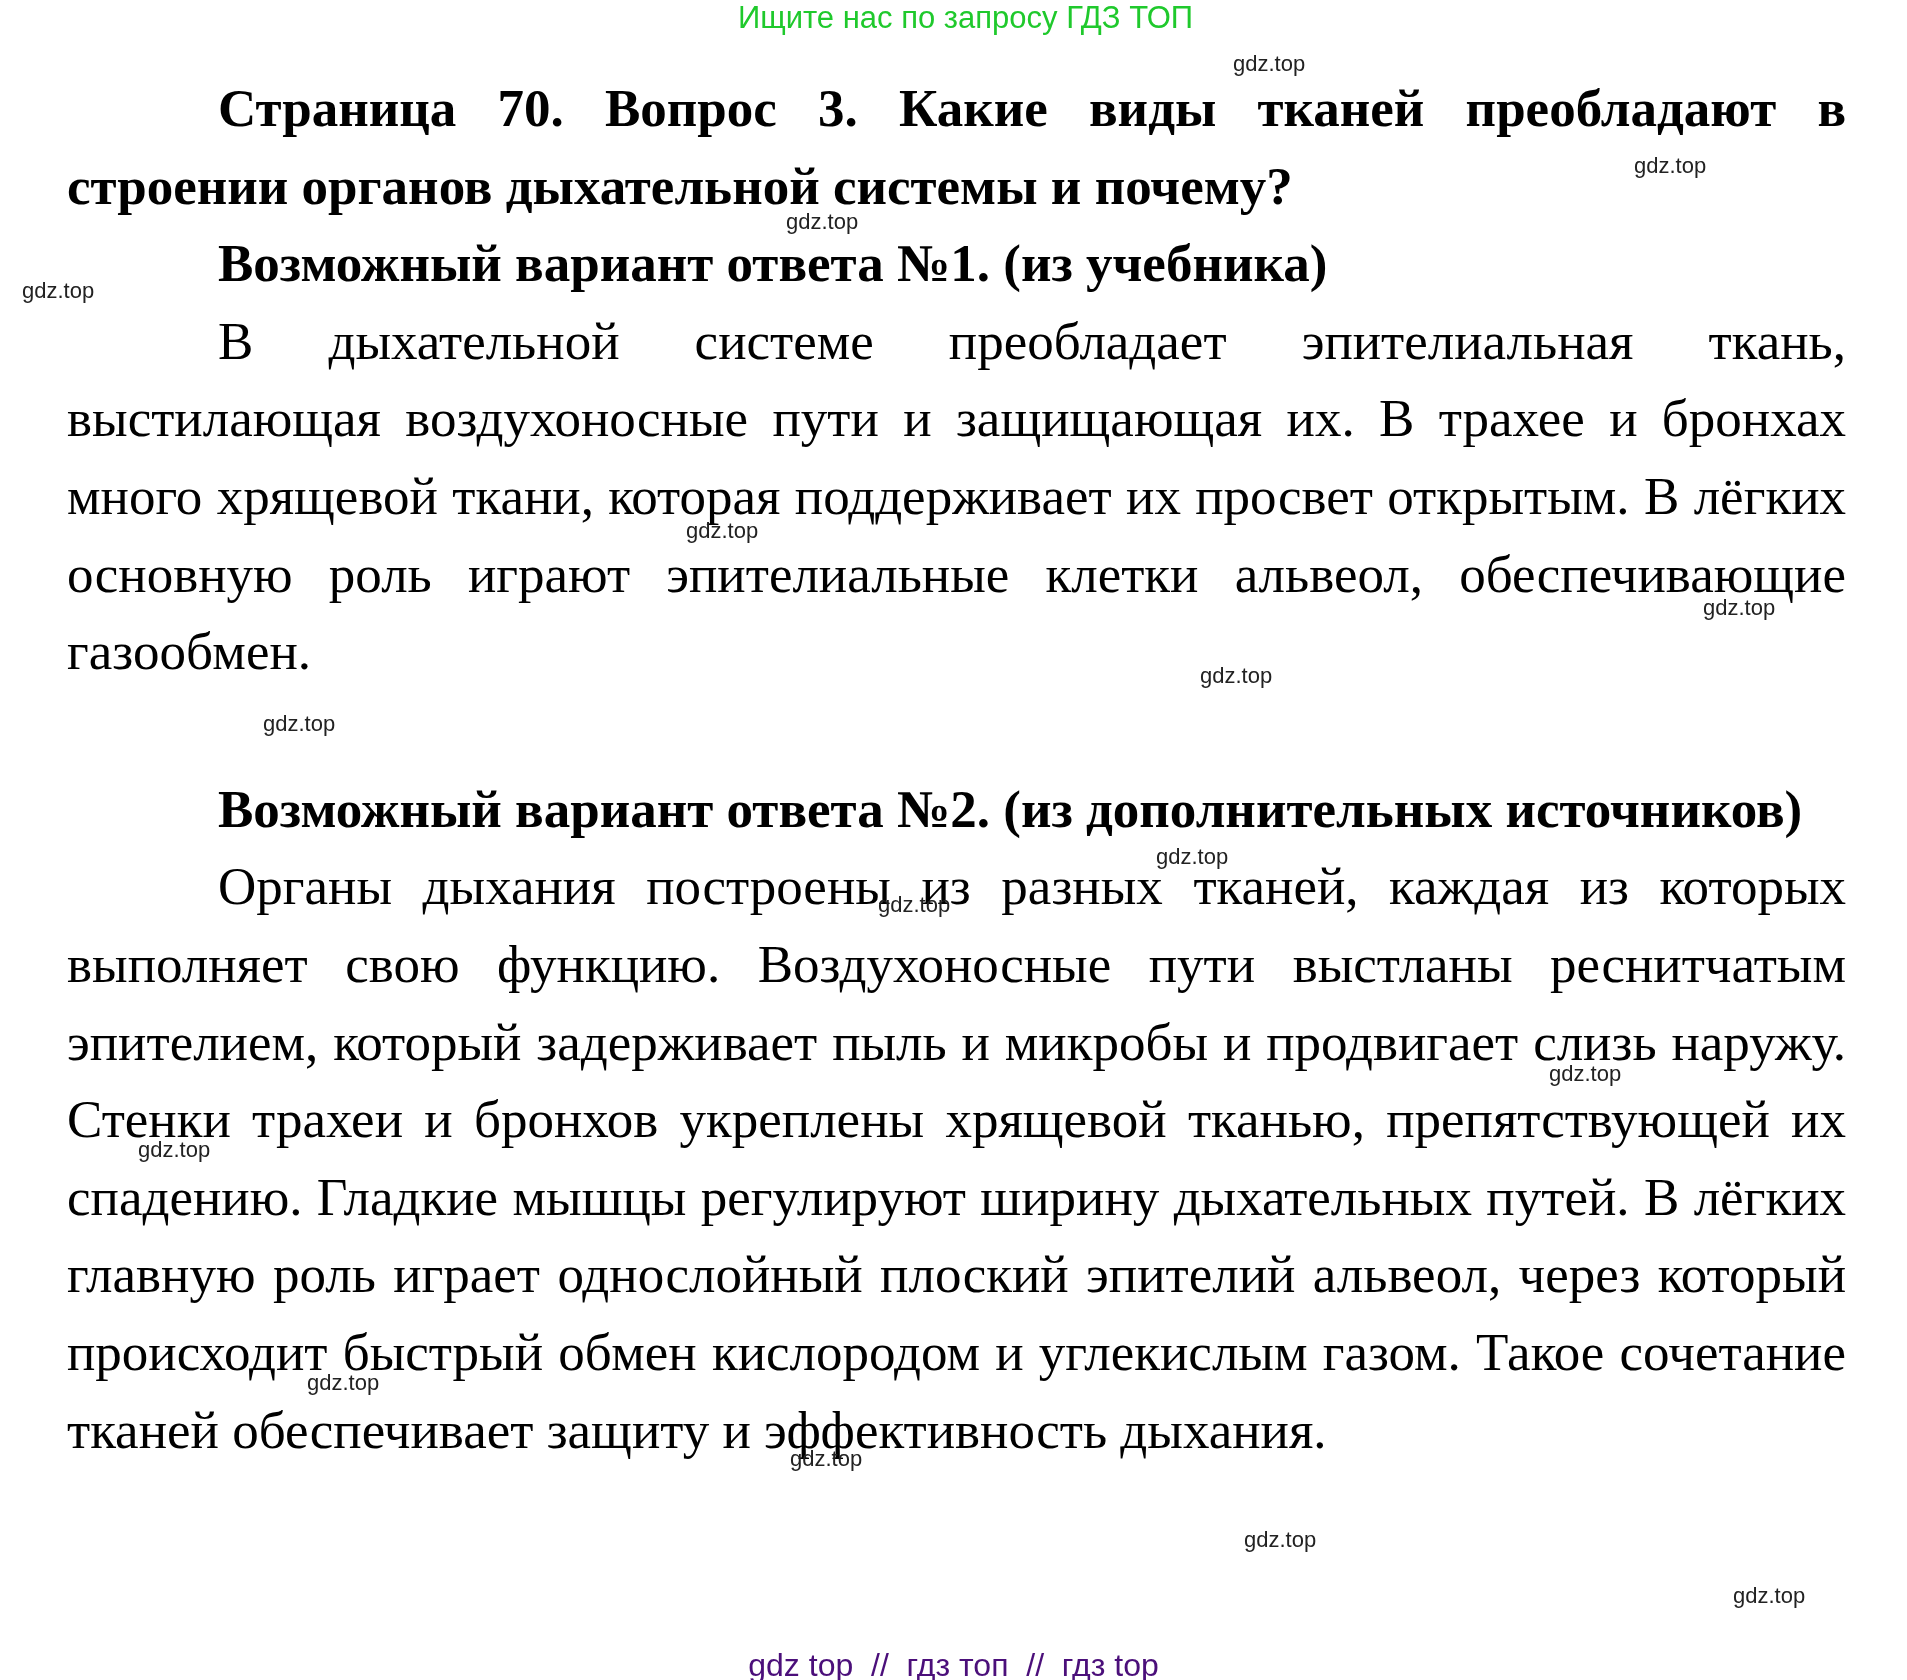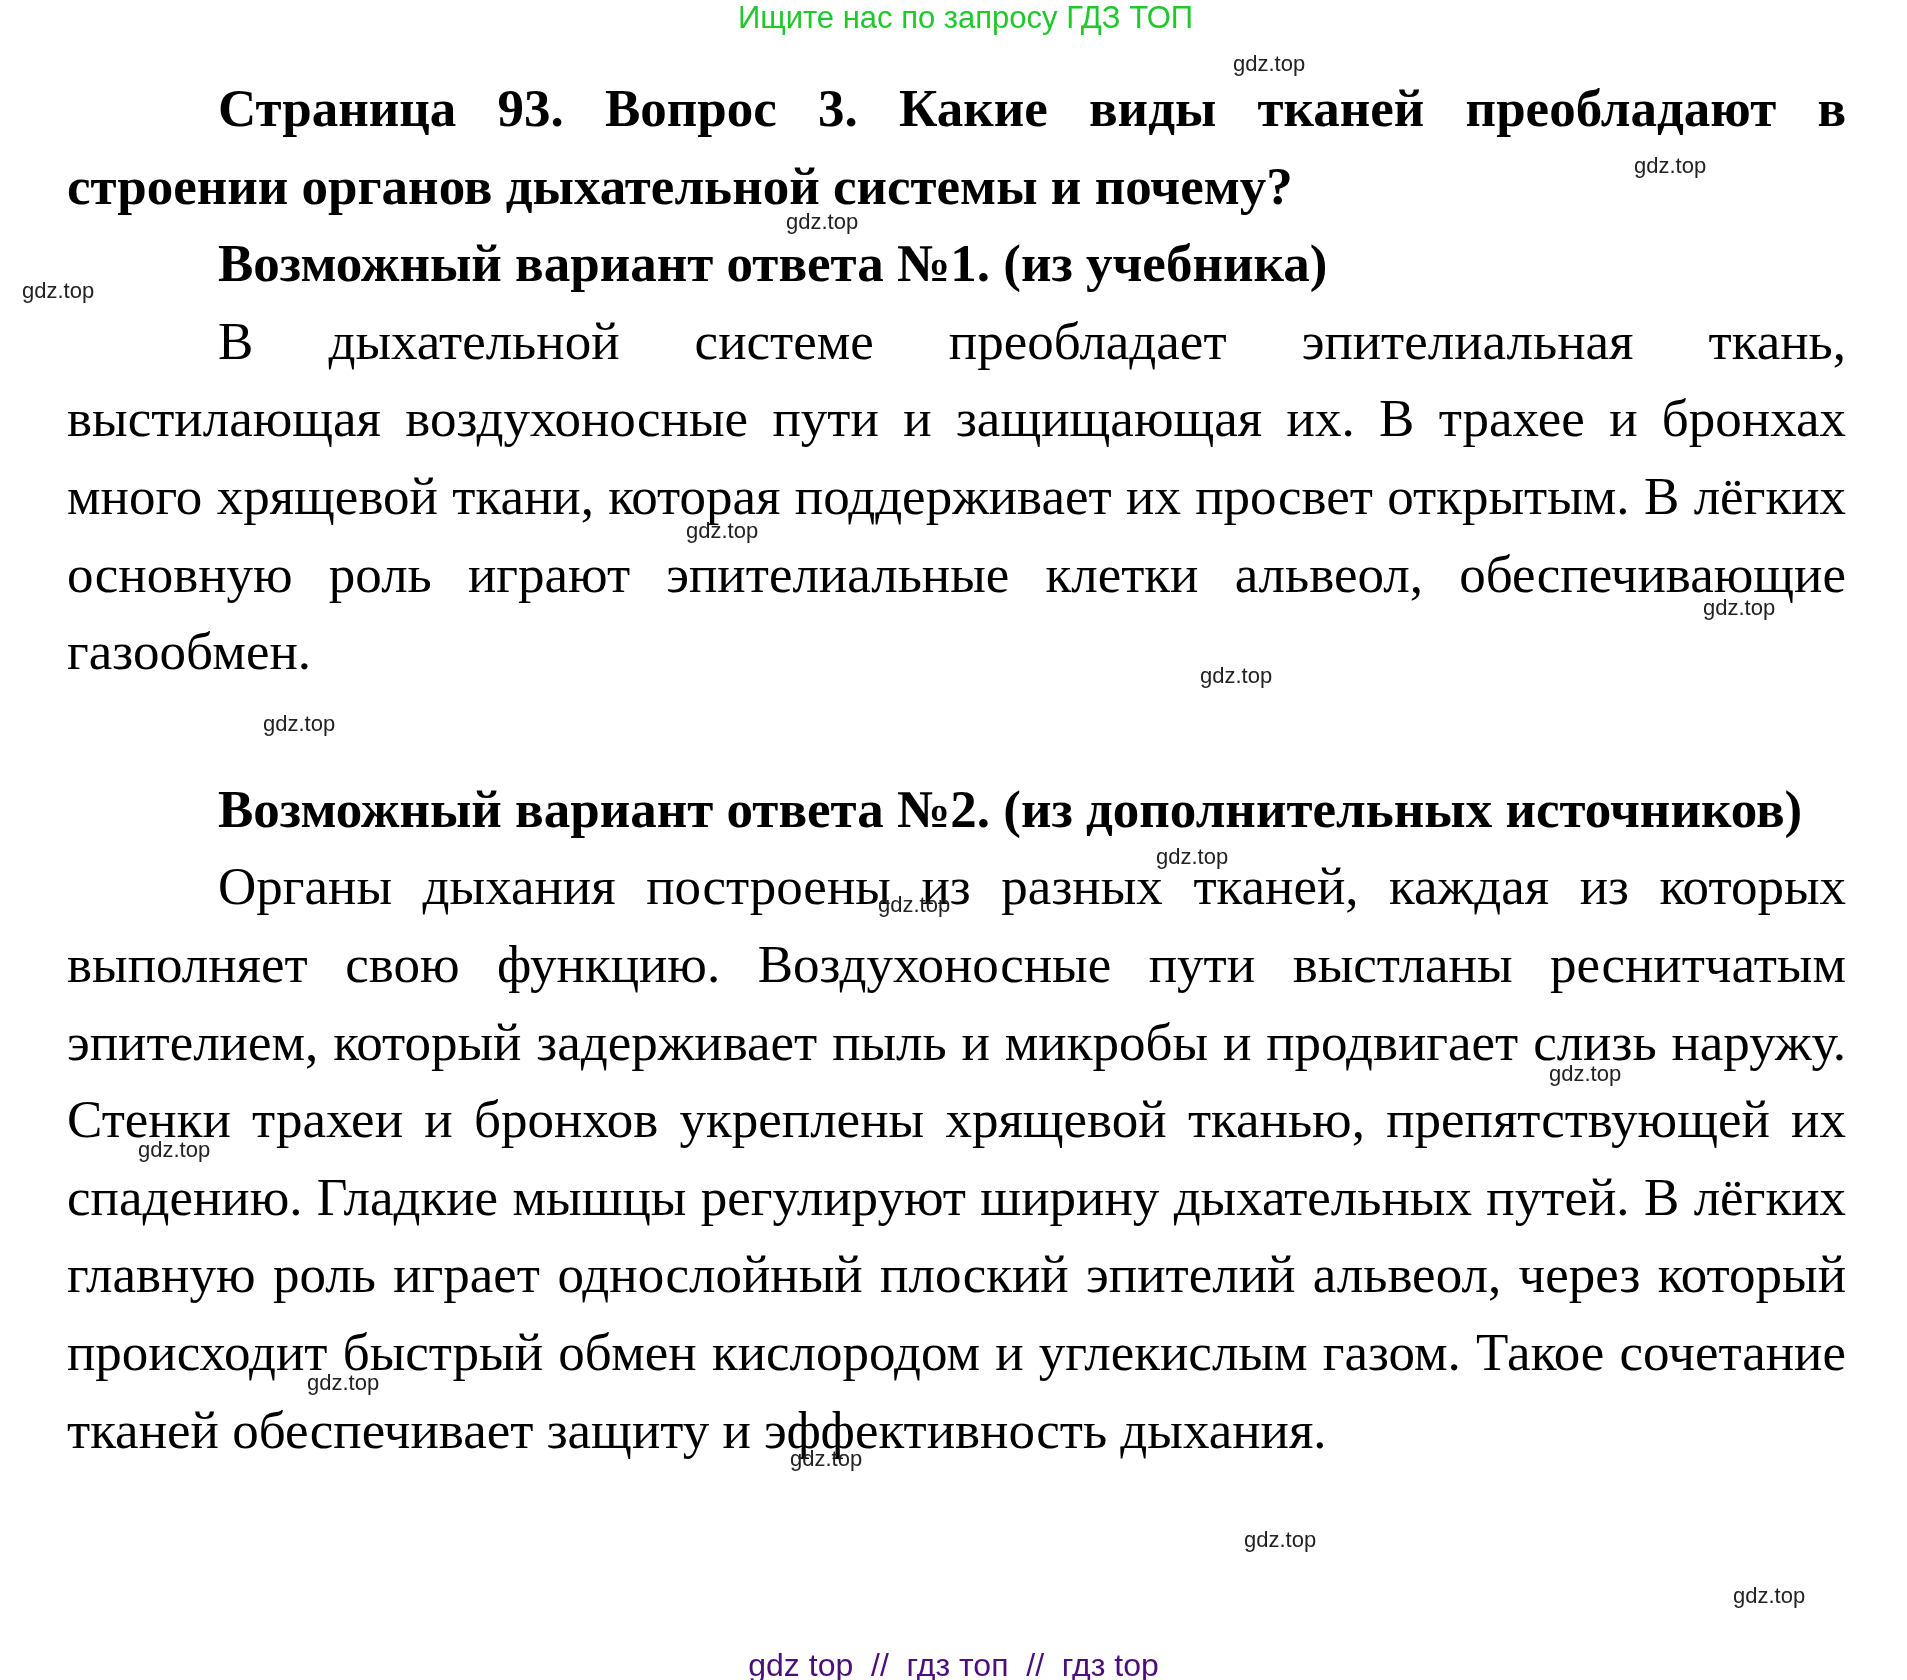--- a/index.html
+++ b/index.html
@@ -28,21 +28,21 @@
       font-family: "Liberation Sans", sans-serif; font-size: 32px; line-height: 34px;
       color: #4b0f7a; white-space: pre;
     }
   </style>
 </head>
 <body>
 
 <div class="banner">Ищите нас по запросу ГДЗ ТОП</div>
 
 <div class="doc">
-  <p class="bold indent">Страница 93. Вопрос 3. Какие виды тканей преобладают в строении органов дыхательной системы и почему?</p>
+  <p class="bold indent">Страница 70. Вопрос 3. Какие виды тканей преобладают в строении органов дыхательной системы и почему?</p>
   <p class="bold indent">Возможный вариант ответа №1. (из учебника)</p>
   <p class="indent">В дыхательной системе преобладает эпителиальная ткань, выстилающая воздухоносные пути и защищающая их. В трахее и бронхах много хрящевой ткани, которая поддерживает их просвет открытым. В лёгких основную роль играют эпителиальные клетки альвеол, обеспечивающие газообмен.</p>
   <div class="spacer"></div>
   <p class="bold indent">Возможный вариант ответа №2. (из дополнительных источников)</p>
   <p class="indent">Органы дыхания построены из разных тканей, каждая из которых выполняет свою функцию. Воздухоносные пути выстланы реснитчатым эпителием, который задерживает пыль и микробы и продвигает слизь наружу. Стенки трахеи и бронхов укреплены хрящевой тканью, препятствующей их спадению. Гладкие мышцы регулируют ширину дыхательных путей. В лёгких главную роль играет однослойный плоский эпителий альвеол, через который происходит быстрый обмен кислородом и углекислым газом. Такое сочетание тканей обеспечивает защиту и эффективность дыхания.</p>
 </div>
 
 <div id="watermarks">
     <span class="wm" style="left: 1233px; top: 48px;">gdz.top</span>
     <span class="wm" style="left: 1634px; top: 150px;">gdz.top</span>

